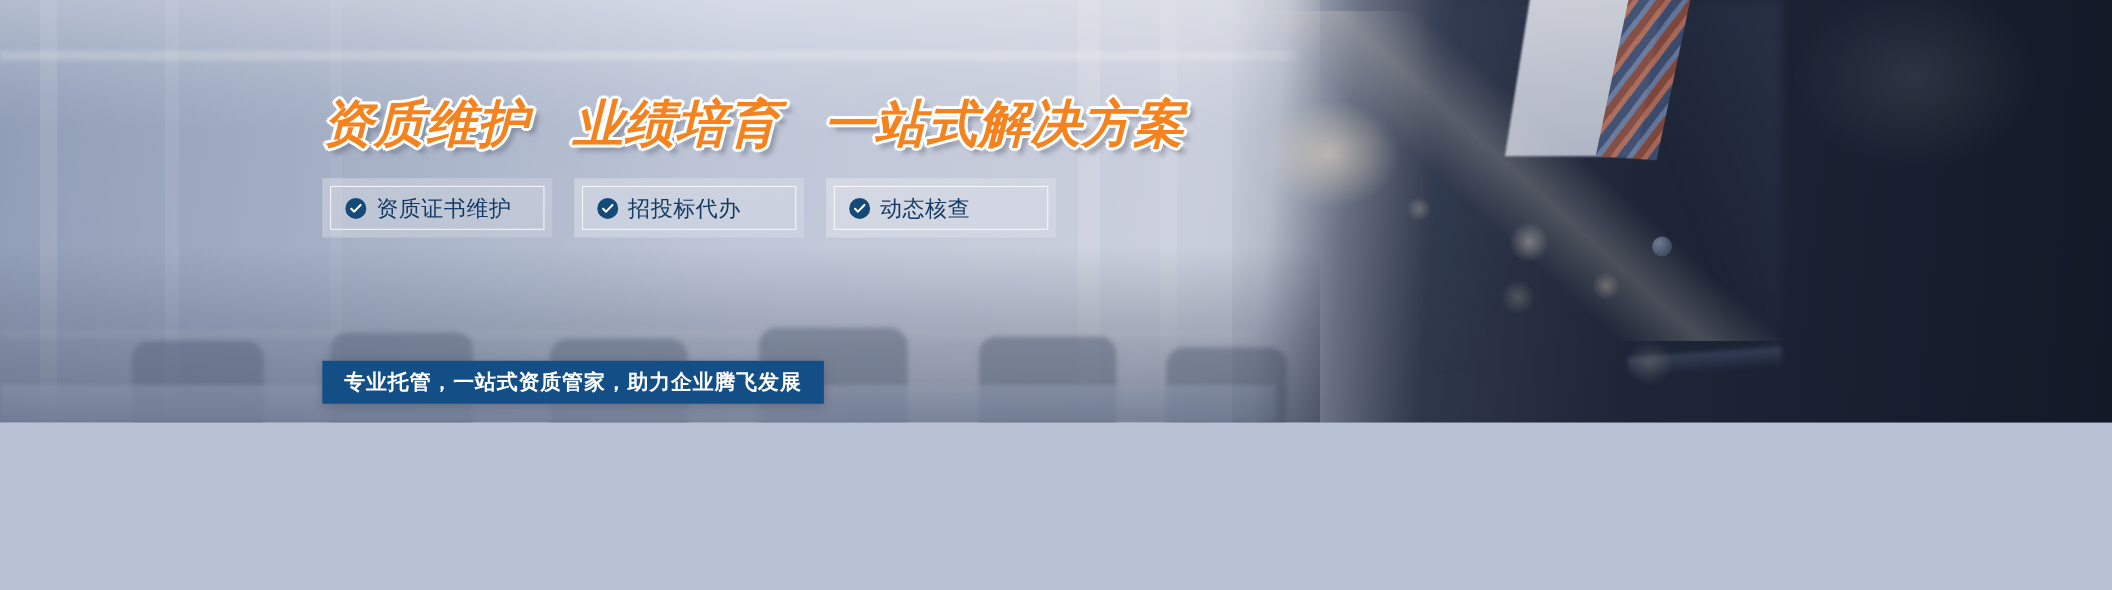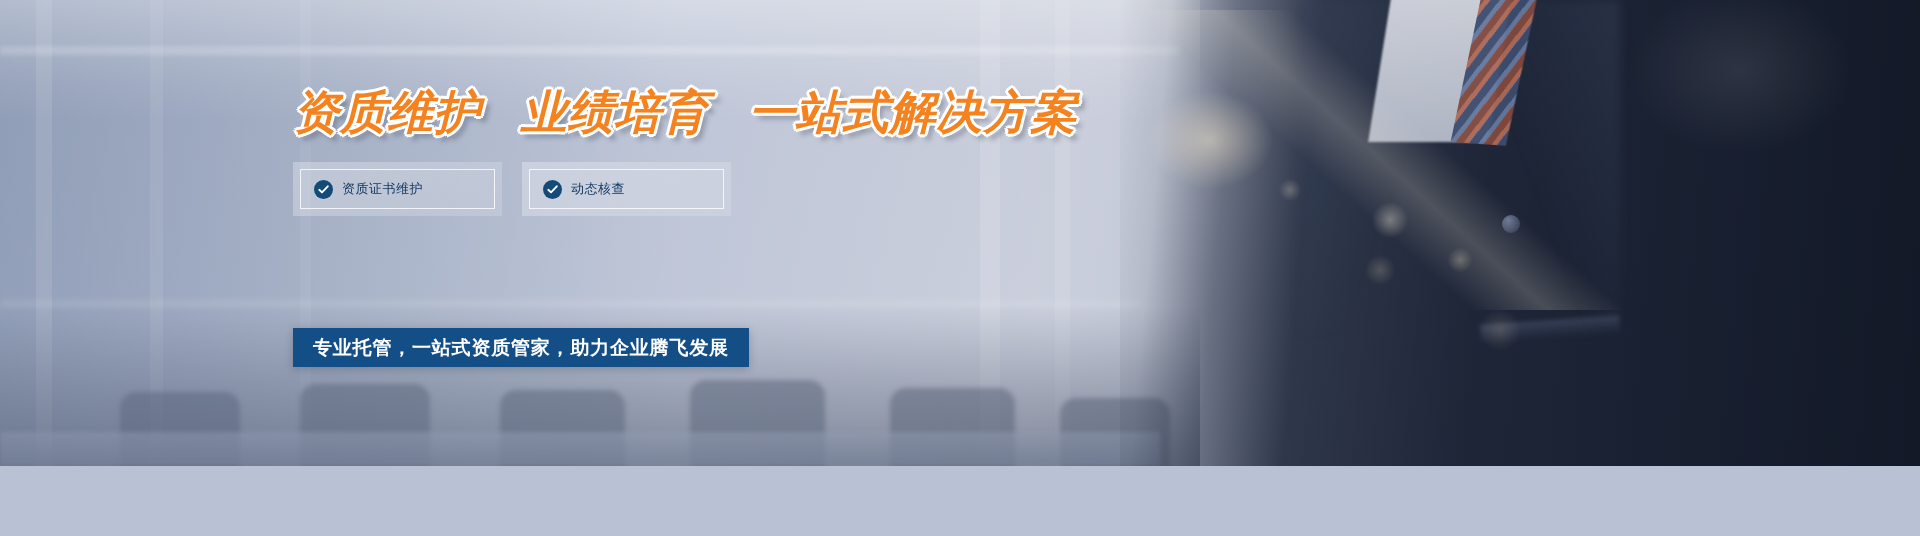--- a/index.html
+++ b/index.html
@@ -6,21 +6,21 @@
   * { margin:0; padding:0; box-sizing:border-box; }
   html,body { width:1920px; height:536px; overflow:hidden; }
   body {
     font-family: "Liberation Sans", "DejaVu Sans", sans-serif;
     background:#b9c2d4;
   }
 
   #banner {
     position:relative;
     width:1920px;
-    height:466px;
+    height:384px;
     overflow:hidden;
     background:#aab4c8;
   }
 
   
   
   .bg-base {
     position:absolute; inset:0;
     background:
       linear-gradient(100deg,
@@ -204,21 +204,21 @@
   }
   .check {
     flex:0 0 auto;
     width:19px; height:19px;
     border-radius:50%;
     background:#144a78;
     display:flex; align-items:center; justify-content:center;
   }
   .check svg { display:block; }
   .card-label {
-    font-size:13px;
+    font-size:20px;
     color:#143a63;
     white-space:nowrap;
     letter-spacing:.5px;
   }
 
   .tagline {
     position:absolute; left:293px; top:328px;
     height:39px;
     background:#134e86;
     display:flex; align-items:center;
@@ -280,20 +280,30 @@
           <span class="check">
             <svg width="13" height="13" viewBox="0 0 13 13">
                 <path d="M2.3 6.8 L5.0 9.4 L10.8 3.3" fill="none" stroke="#ffffff" stroke-width="1.9" stroke-linecap="round" stroke-linejoin="round"></path>
               </svg>
           </span>
           <span class="card-label">资质证书维护</span>
         </div>
       </div>
 
 
+      <div class="card">
+        <div class="card-inner">
+          <span class="check">
+            <svg width="13" height="13" viewBox="0 0 13 13">
+                <path d="M2.3 6.8 L5.0 9.4 L10.8 3.3" fill="none" stroke="#ffffff" stroke-width="1.9" stroke-linecap="round" stroke-linejoin="round"></path>
+              </svg>
+          </span>
+          <span class="card-label">招投标代办</span>
+        </div>
+      </div>
 
 
       <div class="card">
         <div class="card-inner">
           <span class="check">
             <svg width="13" height="13" viewBox="0 0 13 13">
                 <path d="M2.3 6.8 L5.0 9.4 L10.8 3.3" fill="none" stroke="#ffffff" stroke-width="1.9" stroke-linecap="round" stroke-linejoin="round"></path>
               </svg>
           </span>
           <span class="card-label">动态核查</span>

